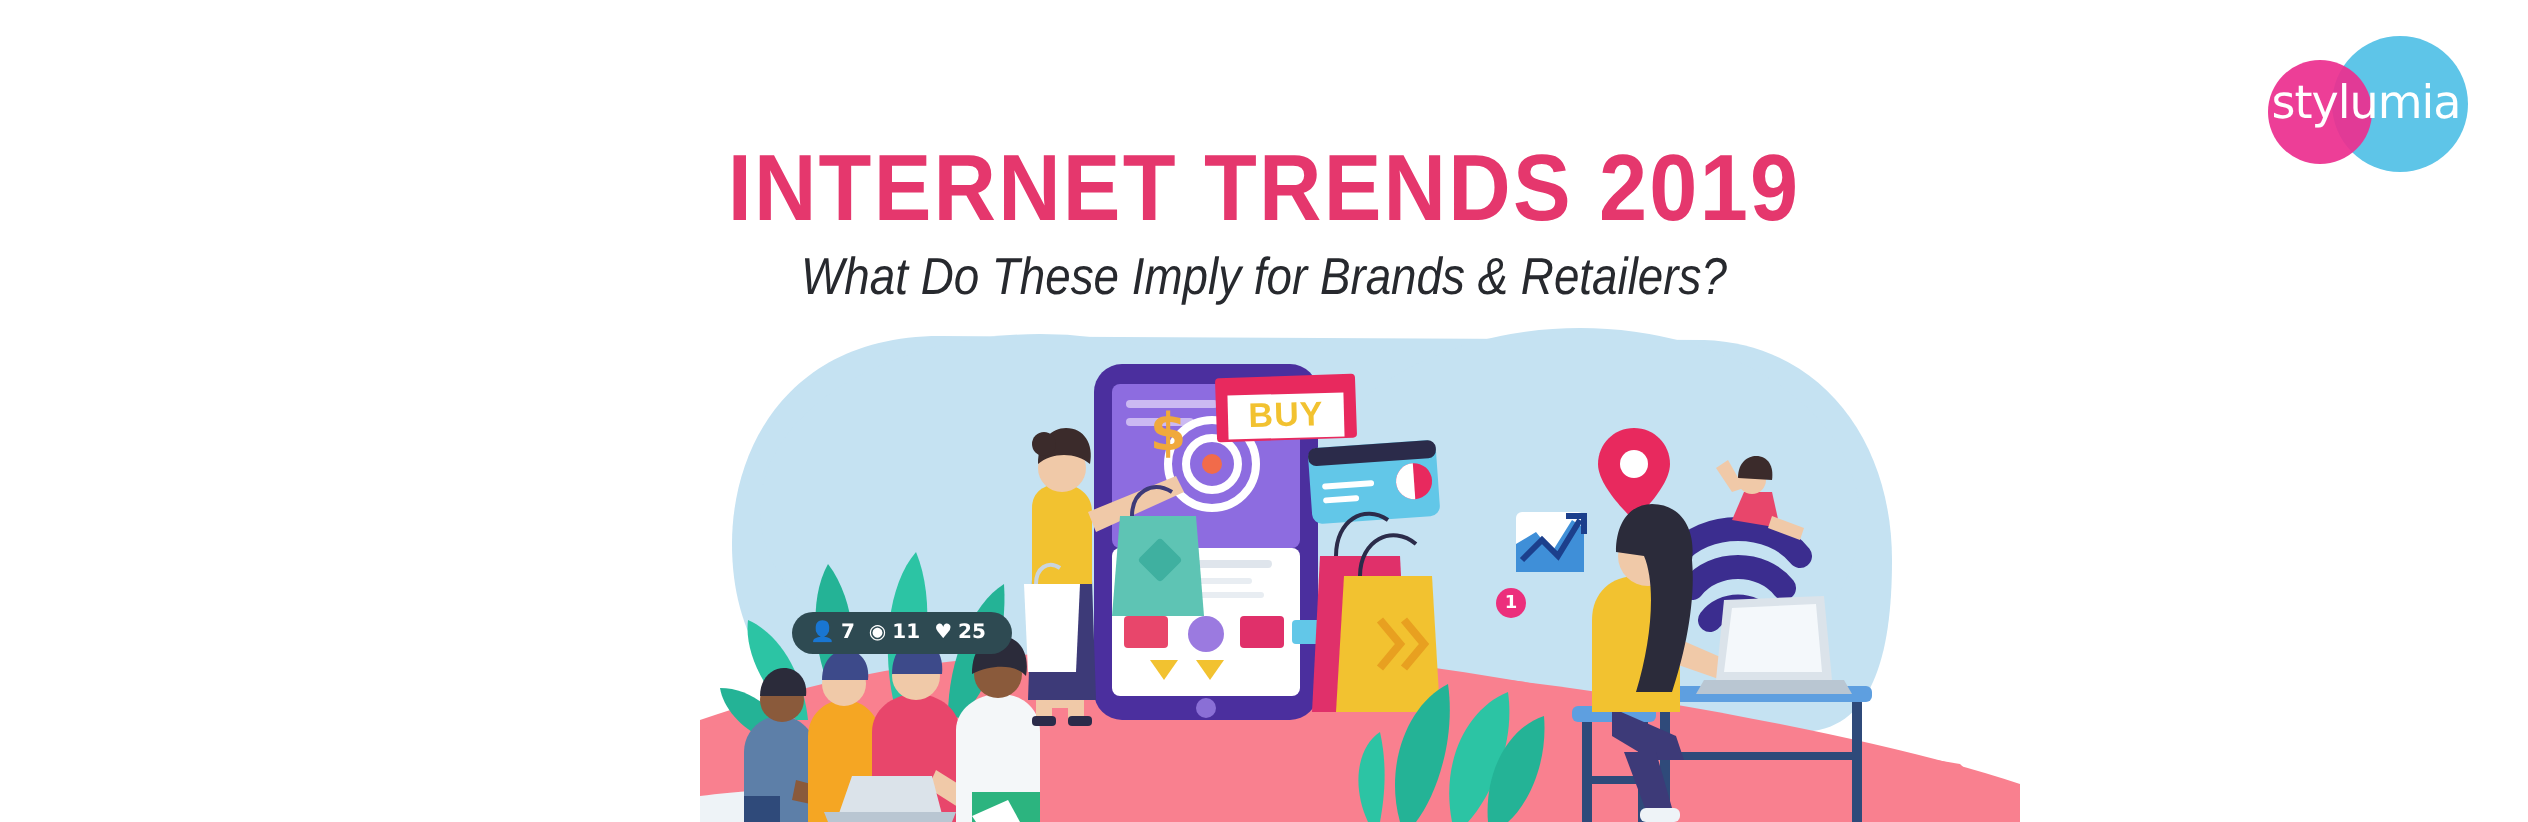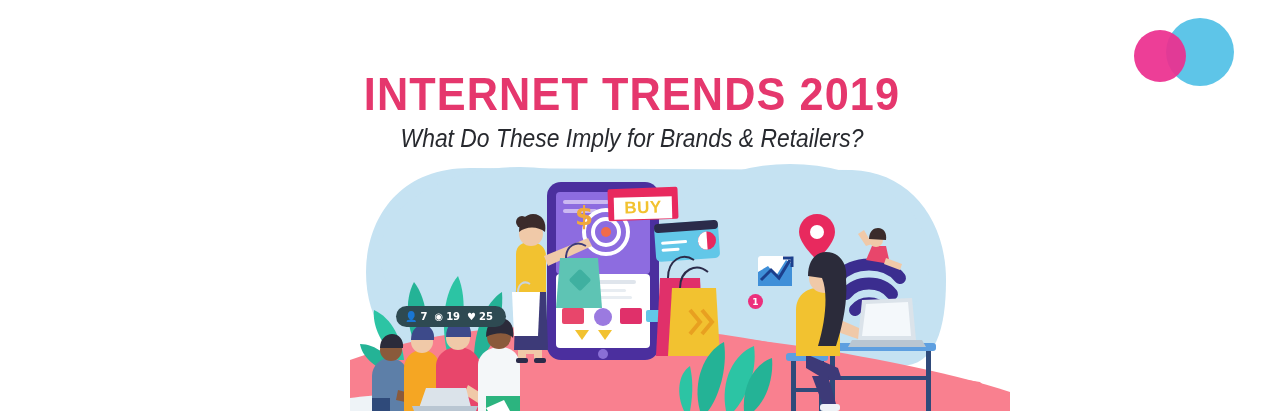--- a/index.html
+++ b/index.html
@@ -156,20 +156,21 @@
   }
 </style>
 </head>
 <body>
 
 <div class="banner">
 
   <div class="logo">
     <div class="logo-circle-blue"></div>
     <div class="logo-circle-pink"></div>
+    <div class="logo-text">stylumia</div>
   </div>
 
   <div class="title">INTERNET TRENDS 2019</div>
   <div class="subtitle">What Do These Imply for Brands &amp; Retailers?</div>
 
   <div class="illus">
     <svg width="1264" height="251" viewBox="0 0 1264 251" xmlns="http://www.w3.org/2000/svg">
 
       <g>
         <path d="M470 8 C 396 8 366 62 366 112 C 366 162 392 200 444 206
@@ -377,21 +378,21 @@
         <path d="M852 180 L 922 180 L 926 187 L 848 187 Z" fill="#b9c6d2"></path>
       </g>
 
     </svg>
   </div>
 
   <div class="badge-social">
     <span class="ic">👤</span>
     <span class="num">7</span>
     <span class="ic">◉</span>
-    <span class="num">19</span>
+    <span class="num">11</span>
     <span class="ic">♥</span>
     <span class="num">25</span>
   </div>
 
   <div class="badge-notify">1</div>
 
   <div class="buy-tag">BUY</div>
 
 </div>
 

